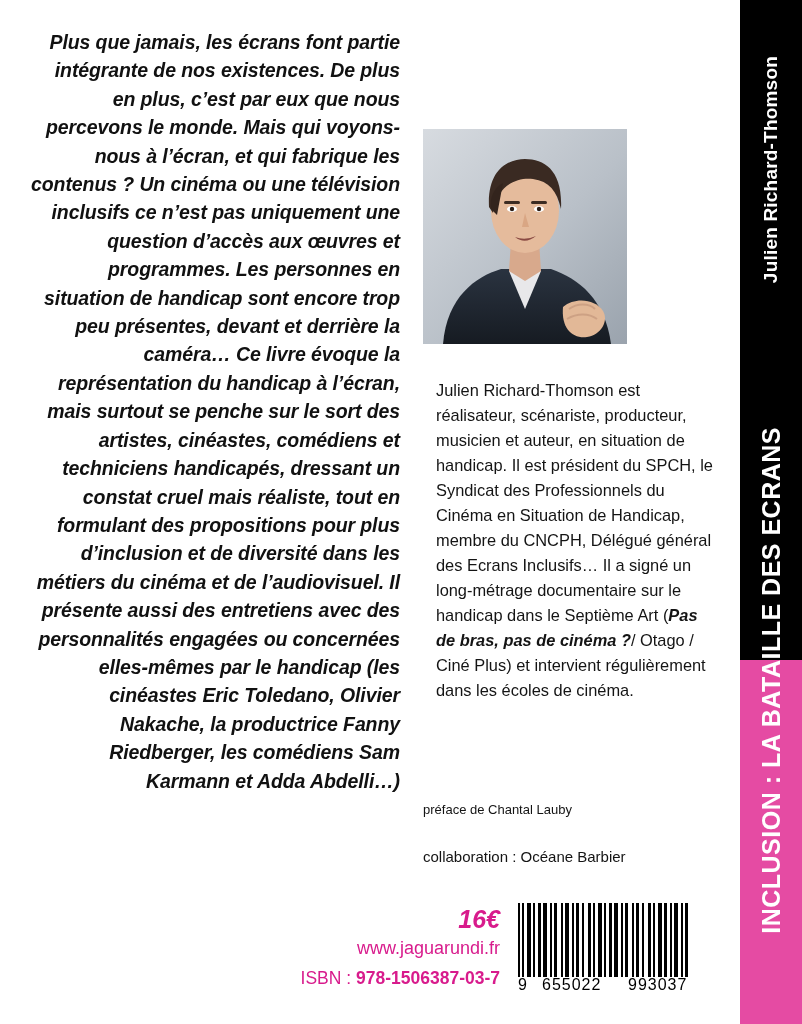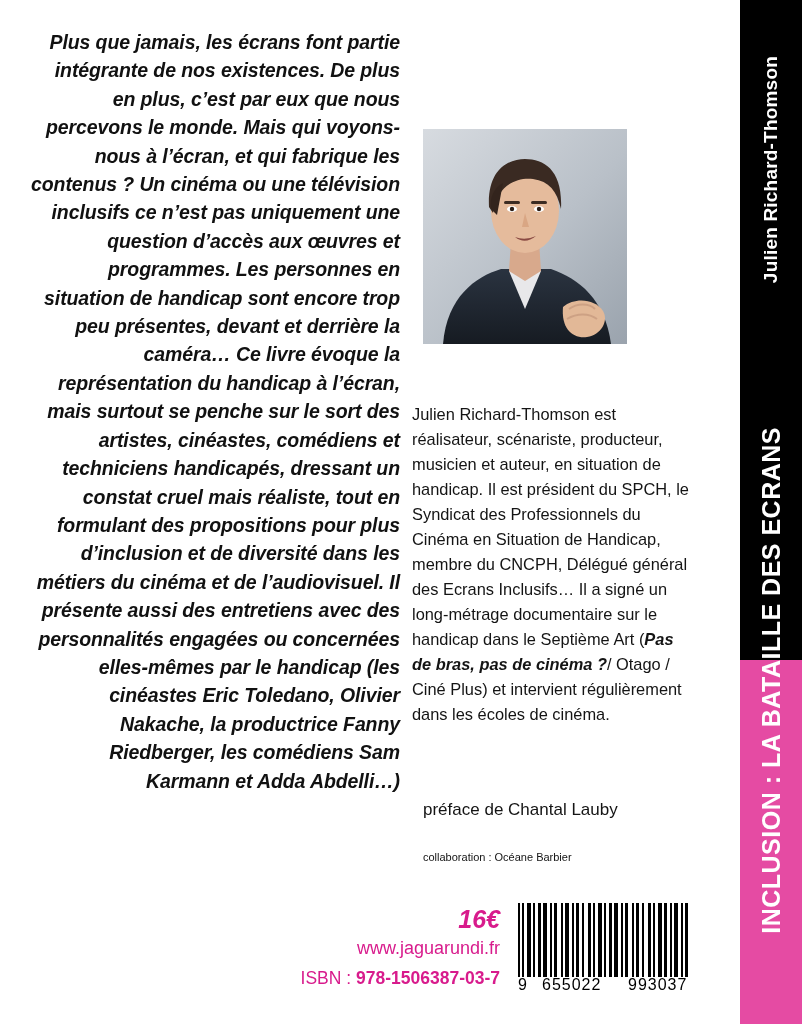--- a/index.html
+++ b/index.html
@@ -95,47 +95,46 @@
     width: 204px;
     height: 215px;
     overflow: hidden;
     background: #c8cdd4;
   }
   .portrait svg { display: block; }
 
   
   .bio {
     position: absolute;
-    left: 412px;
+    left: 436px;
     top: 378px;
     width: 278px;
     font-size: 16.4px;
     line-height: 25px;
     color: #141414;
-    margin-top: 24px;
   }
   .bio em.b {
     font-style: italic;
     font-weight: bold;
   }
   .preface {
     position: absolute;
     left: 423px;
     top: 798px;
     width: 278px;
-    font-size: 17px;
+    font-size: 13px;
     line-height: 24px;
     color: #141414;
   }
   .collab {
     position: absolute;
     left: 423px;
     top: 845px;
     width: 278px;
-    font-size: 11px;
+    font-size: 15px;
     line-height: 24px;
     color: #141414;
   }
 
   
   .price {
     position: absolute;
     left: 280px;
     top: 905px;
     width: 220px;

